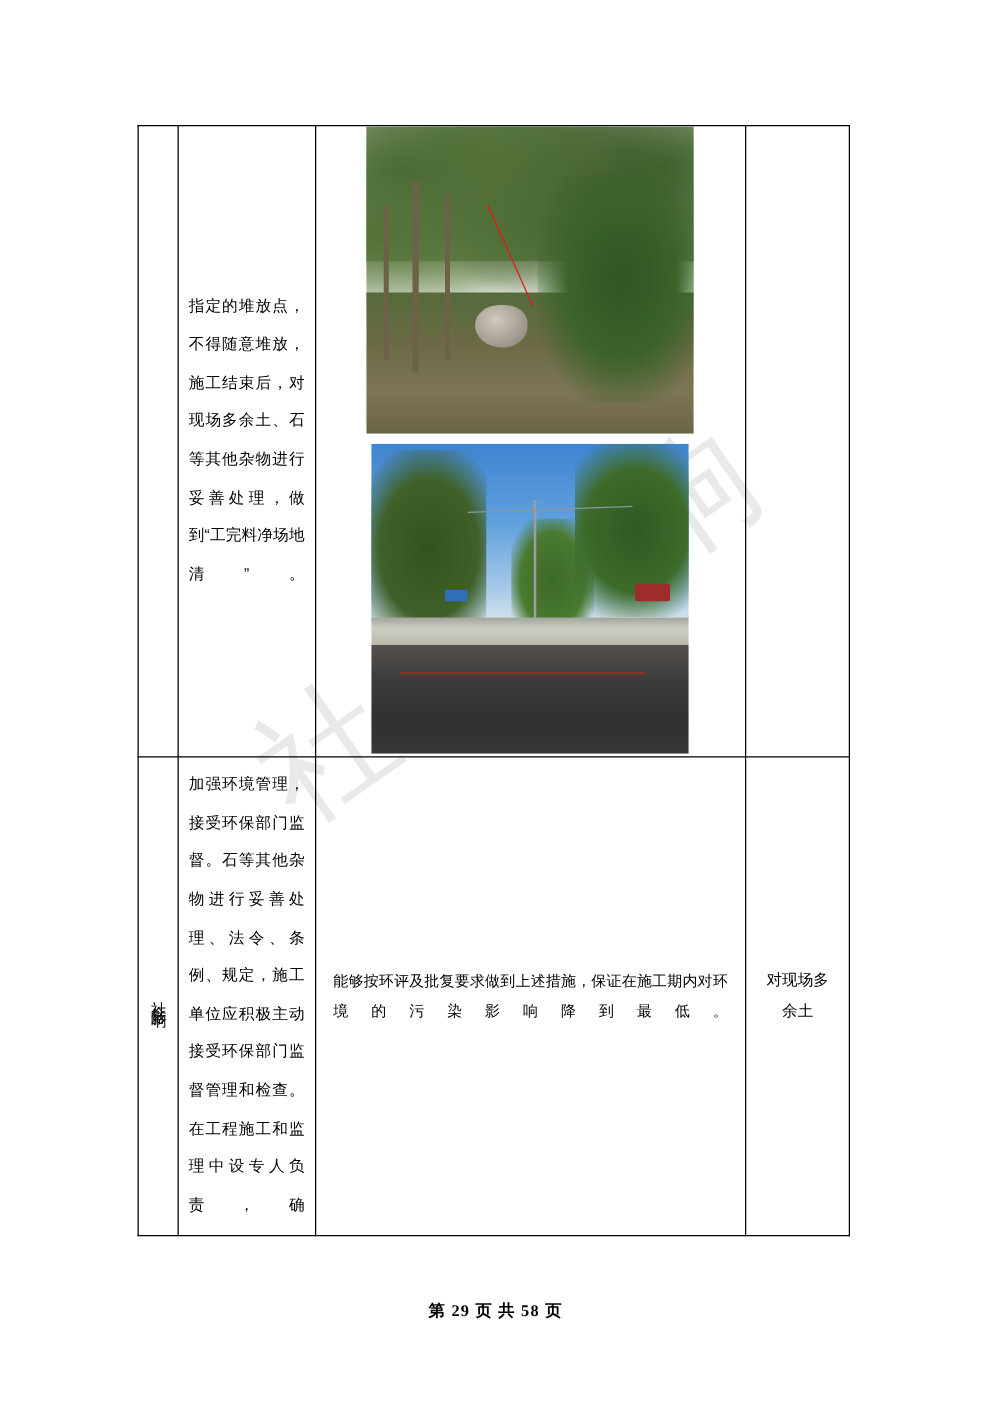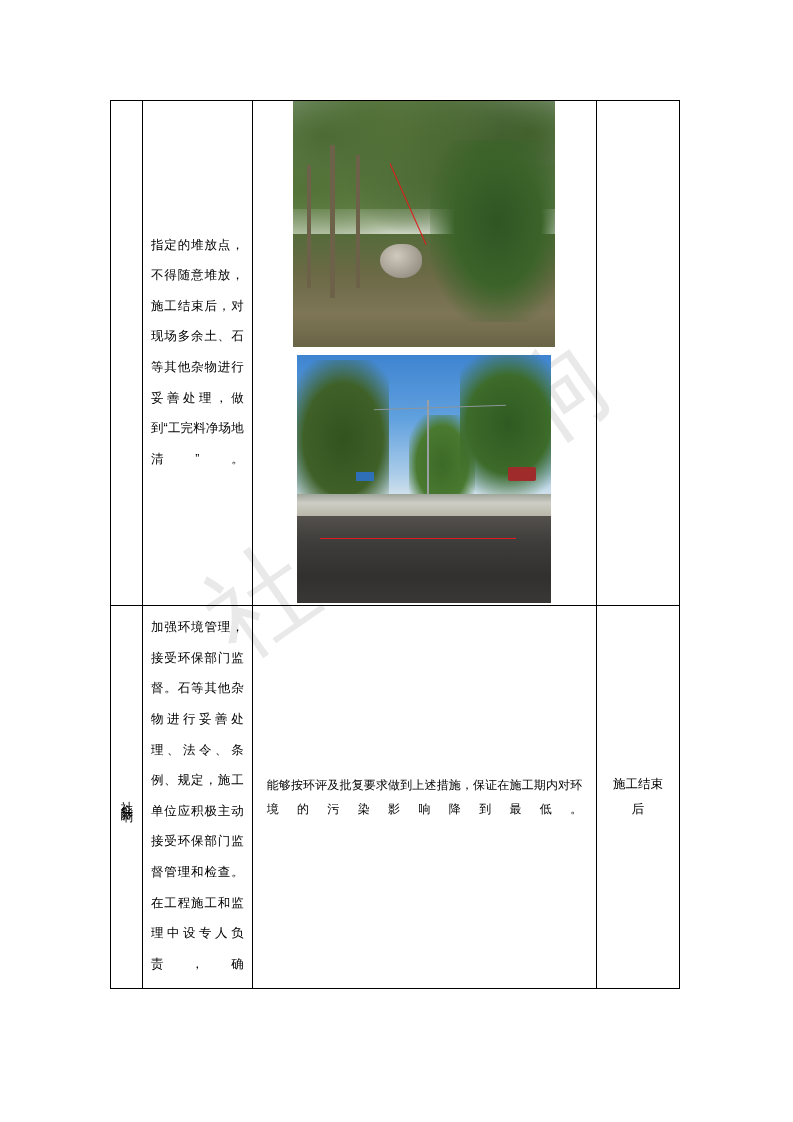--- a/index.html
+++ b/index.html
@@ -287,20 +287,21 @@
         <td class="cat-cell">
           <div class="cat-text">社会影响</div>
         </td>
         <td>
           <div class="desc-text">加强环境管理，接受环保部门监督。石等其他杂物进行妥善处理、法令、条例、规定，施工单位应积极主动接受环保部门监督管理和检查。在工程施工和监理中设专人负责，确</div>
         </td>
         <td>
           <div class="main-text">能够按环评及批复要求做到上述措施，保证在施工期内对环境的污染影响降到最低。</div>
         </td>
         <td>
-          <div class="note-text">施工结束后</div>
+          <div class="note-text">对现场多余土</div>
         </td>
       </tr>
     </tbody>
   </table>
 
+  <div class="footer">第 29 页 共 58 页</div>
 
 </div>
 
 </body></html>

